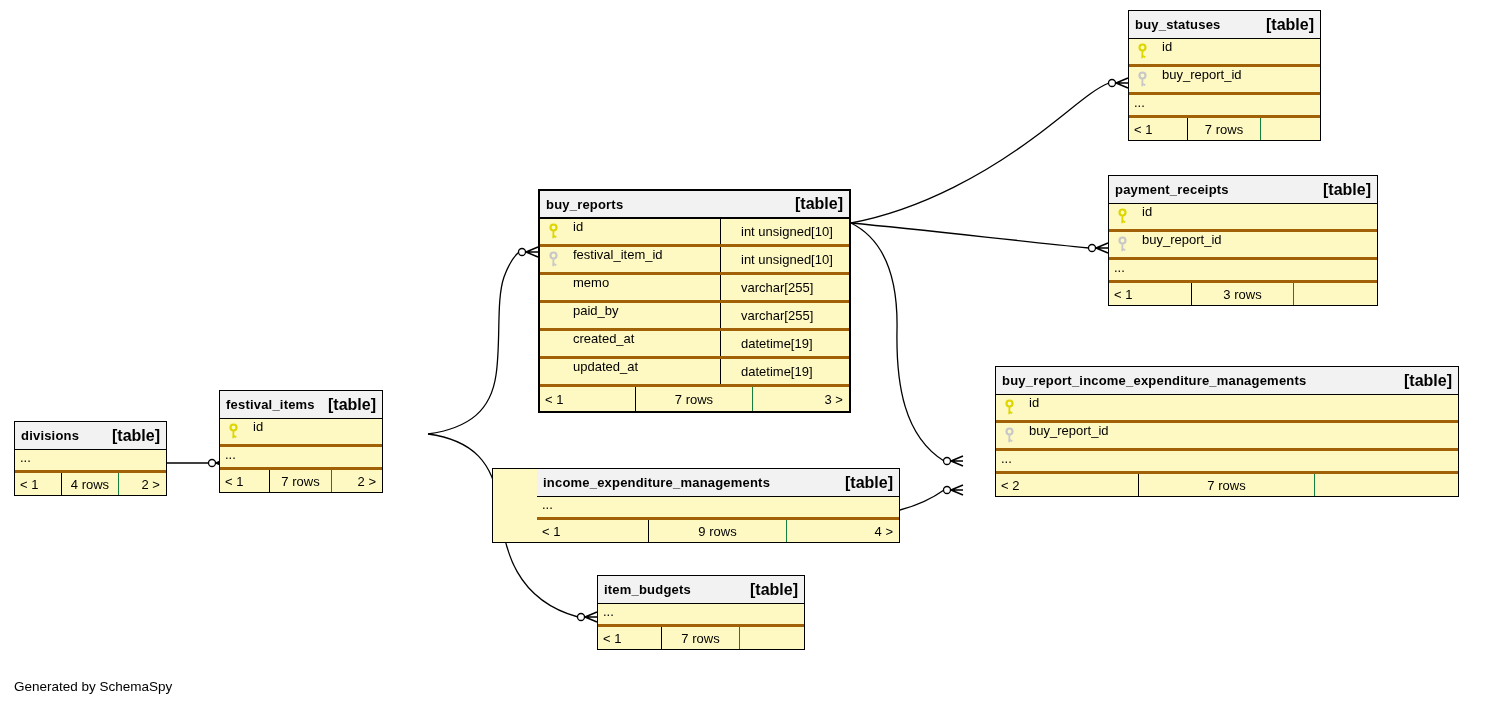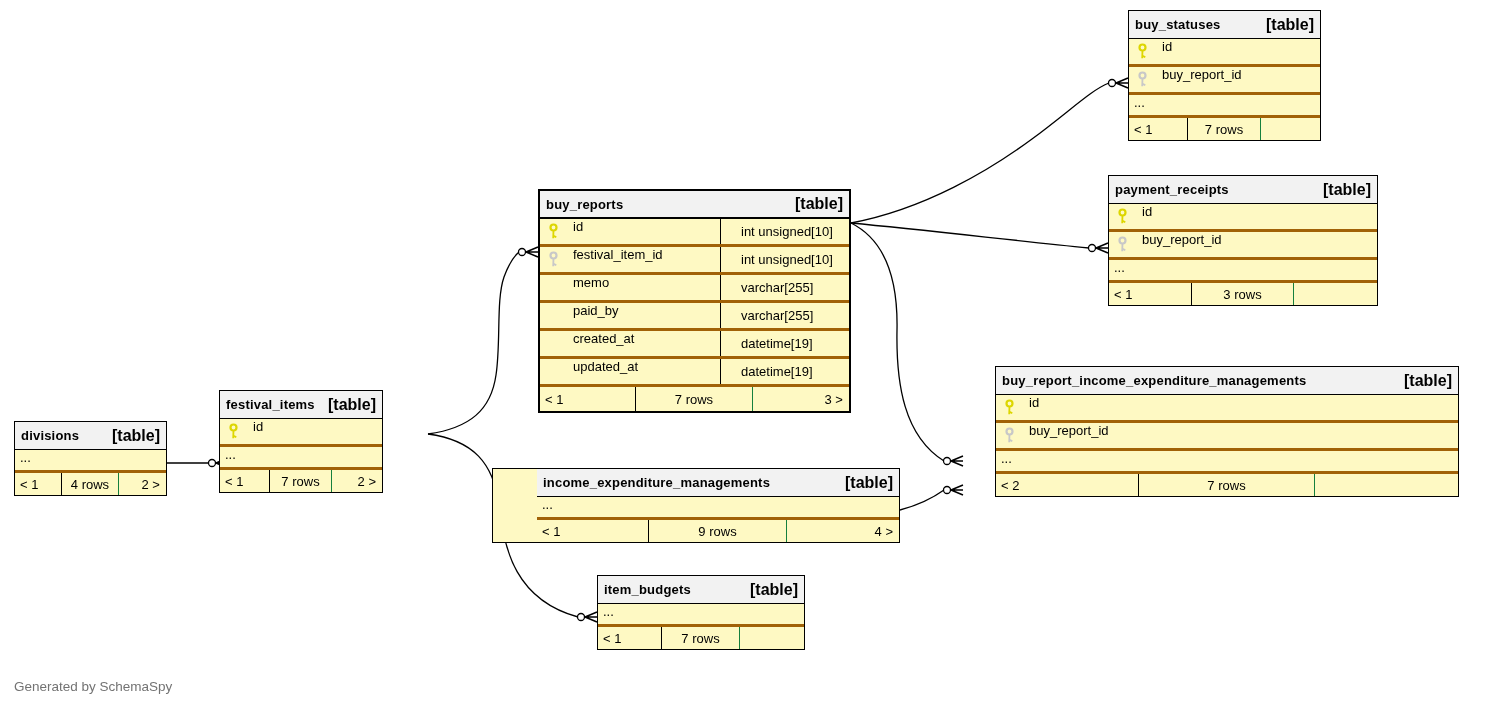--- a/index.html
+++ b/index.html
@@ -30,21 +30,21 @@
   .cname { white-space:nowrap; flex:1; }
   .ctype { width:129px; flex:none; align-self:stretch; display:flex; align-items:center;
            border-left:1px solid #000; padding-left:20px; box-sizing:border-box; white-space:nowrap; }
   .tfoot { display:flex; height:22px; box-sizing:border-box; align-items:center; }
   .fc  { height:100%; display:flex; align-items:center; box-sizing:border-box; }
   .fc1 { width:31%; border-right:1px solid #000; padding-left:5px; justify-content:flex-start; }
   .fc2 { width:38%; border-right:1px solid #15803d; justify-content:center; }
   .fc3 { width:31%; padding-right:6px; justify-content:flex-end; }
   .tbl.em .tfoot { height:24px; }
 
-  .note { position:absolute; left:14px; top:679px; font-size:13.5px; color:#737373;text-align:center; }
+  .note { position:absolute; left:14px; top:679px; font-size:13.5px; color:#000000;text-align:center; }
 </style>
 </head>
 <body>
 
 <div id="canvas">
 
   <svg id="edges" viewBox="0 0 1501 707">
     <g>
       <path class="e" d="M167 463 L209 463"></path>
       <circle class="dot" cx="212" cy="463" r="3.5"></circle>

